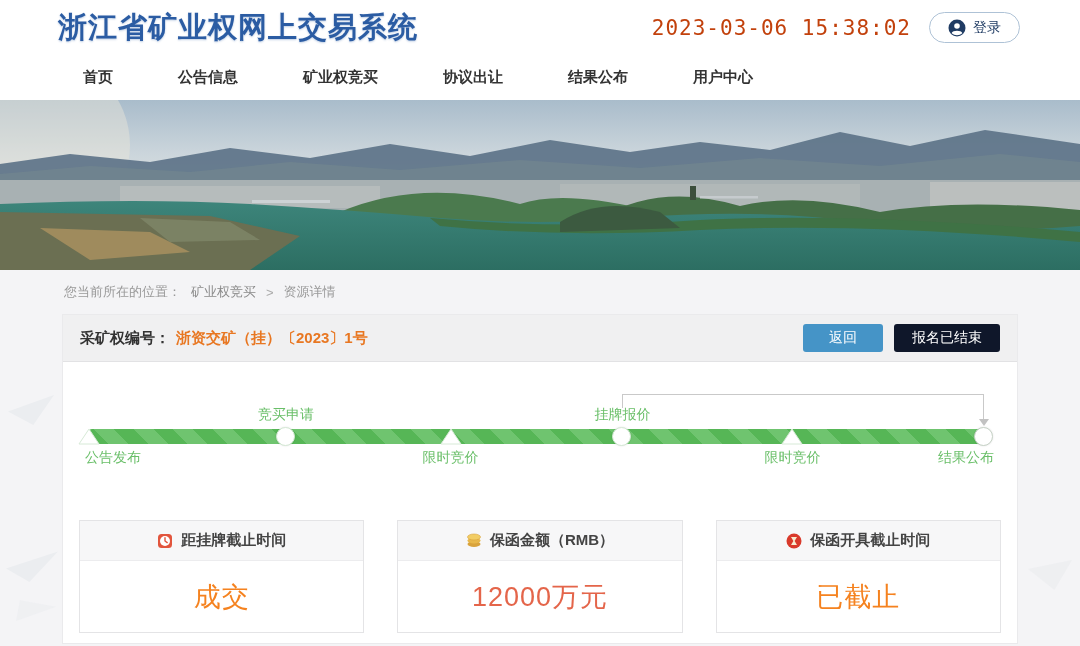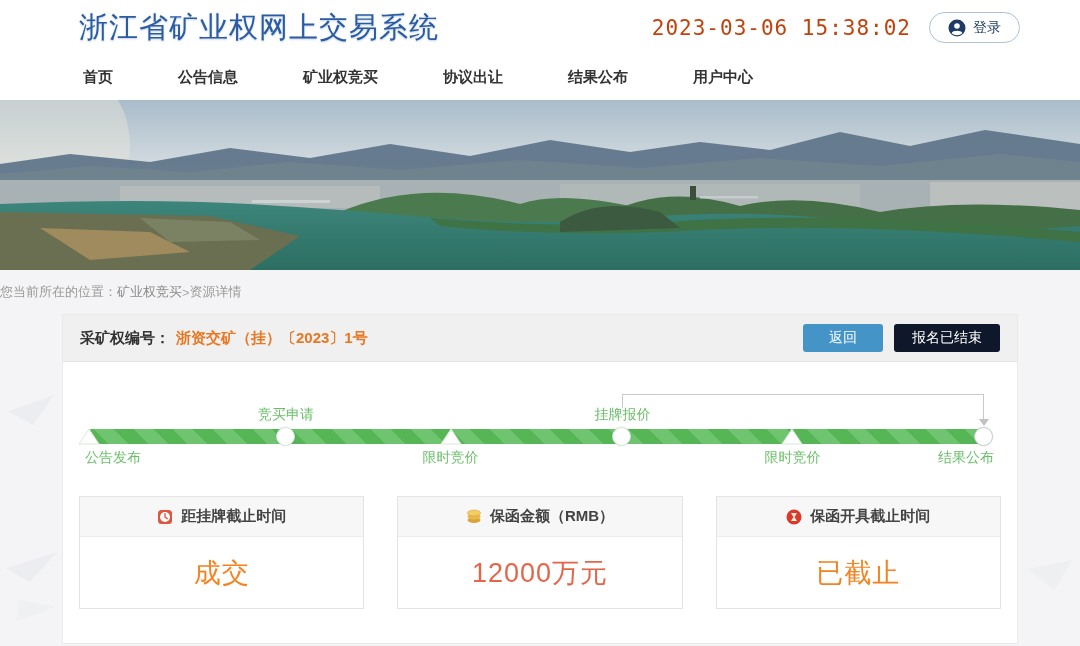--- a/index.html
+++ b/index.html
@@ -1,37 +1,37 @@
 <!DOCTYPE html>
 <html><head>
 <meta charset="utf-8">
 <style>
   * { margin:0; padding:0; box-sizing:border-box; }
   html,body { width:1080px; height:646px; overflow:hidden; }
   body { font-family:"Liberation Sans","DejaVu Sans",sans-serif; background:#f4f4f6; position:relative; }
 
   
   .topbar { height:55px; background:#fff; display:flex; align-items:center; padding:0 60px 0 58px; }
-  .site-title { font-size:29px; font-weight:normal; color:#2b5ca3; letter-spacing:1px;
-                text-shadow:0 1px 2px rgba(43,92,163,.30); margin-right:auto; white-space:nowrap;margin-left:21px; }
+  .site-title { font-size:29px; font-weight:bold; color:#2b5ca3; letter-spacing:1px;
+                text-shadow:0 1px 2px rgba(43,92,163,.30); margin-right:auto; white-space:nowrap; }
   .clock { font-family:"DejaVu Sans Mono","Liberation Mono",monospace; font-size:21px; color:#c2410c;
            letter-spacing:1px; margin-right:18px; }
   .login-btn { display:flex; align-items:center; gap:7px; height:31px; padding:0 18px;
                border:1px solid #aec2d6; border-radius:16px; background:#fff; cursor:pointer;
                font-size:14px; color:#1f3b63; }
 
   
   .nav { height:45px; background:#fff; display:flex; align-items:center; gap:65px; padding-left:83px; }
   .nav a { font-size:15px; font-weight:bold; color:#333; text-decoration:none; white-space:nowrap; cursor:pointer; }
 
   
   .banner { height:170px; width:1080px; overflow:hidden; line-height:0; }
 
   
-  .breadcrumb { height:44px; display:flex; align-items:center; gap:0; 
+  .breadcrumb { height:44px; display:flex; align-items:center; gap:10px; padding-left:64px;
                 font-size:13px; color:#999; }
   .breadcrumb .crumb-link { color:#8a8a8a; cursor:pointer; }
   .breadcrumb .sep { color:#aaa; }
 
   
   .main { padding:0 62px; }
   .panel { background:#fff; border:1px solid #eaeaec; min-height:330px; }
   .panel-header { height:47px; background:#f0f0f1; border-bottom:1px solid #e2e2e4;
                   display:flex; align-items:center; padding:0 17px; }
   .field-label { font-size:15px; font-weight:bold; color:#333; }
@@ -57,21 +57,21 @@
   .tl-circle.end { border-color:#c6d2c6; }
   
   .bracket-h { position:absolute; top:32px; left:59.6%; right:0; border-top:1px solid #c9c9c9; }
   .bracket-l { position:absolute; top:32px; left:59.6%; height:14px; border-left:1px solid #c9c9c9; }
   .bracket-r { position:absolute; top:32px; right:0; height:26px; border-right:1px solid #c9c9c9; }
   .bracket-arrow { position:absolute; top:57px; right:-5px; width:0; height:0;
                    border-left:5px solid transparent; border-right:5px solid transparent;
                    border-top:7px solid #c2c2c2; }
 
   
-  .cards { display:flex; gap:33px; padding:0 16px; margin-top:18px; }
+  .cards { display:flex; gap:33px; padding:0 16px; margin-top:42px; }
   .card { flex:1; background:#fff; border:1px solid #e4e4e6; }
   .card-header { height:40px; background:#f7f7f8; border-bottom:1px solid #ececee;
                  display:flex; align-items:center; justify-content:center; gap:8px;
                  font-size:15px; font-weight:bold; color:#444; }
   .card-body { height:71px; display:flex; align-items:center; justify-content:center;
                font-size:27px; letter-spacing:1px; }
 
   
   .wm { position:absolute; background:#ebedf0; pointer-events:none; }
   .wm1 { left:8px;  top:395px; width:46px; height:30px; clip-path:polygon(0 55%,100% 0,55% 100%); }

